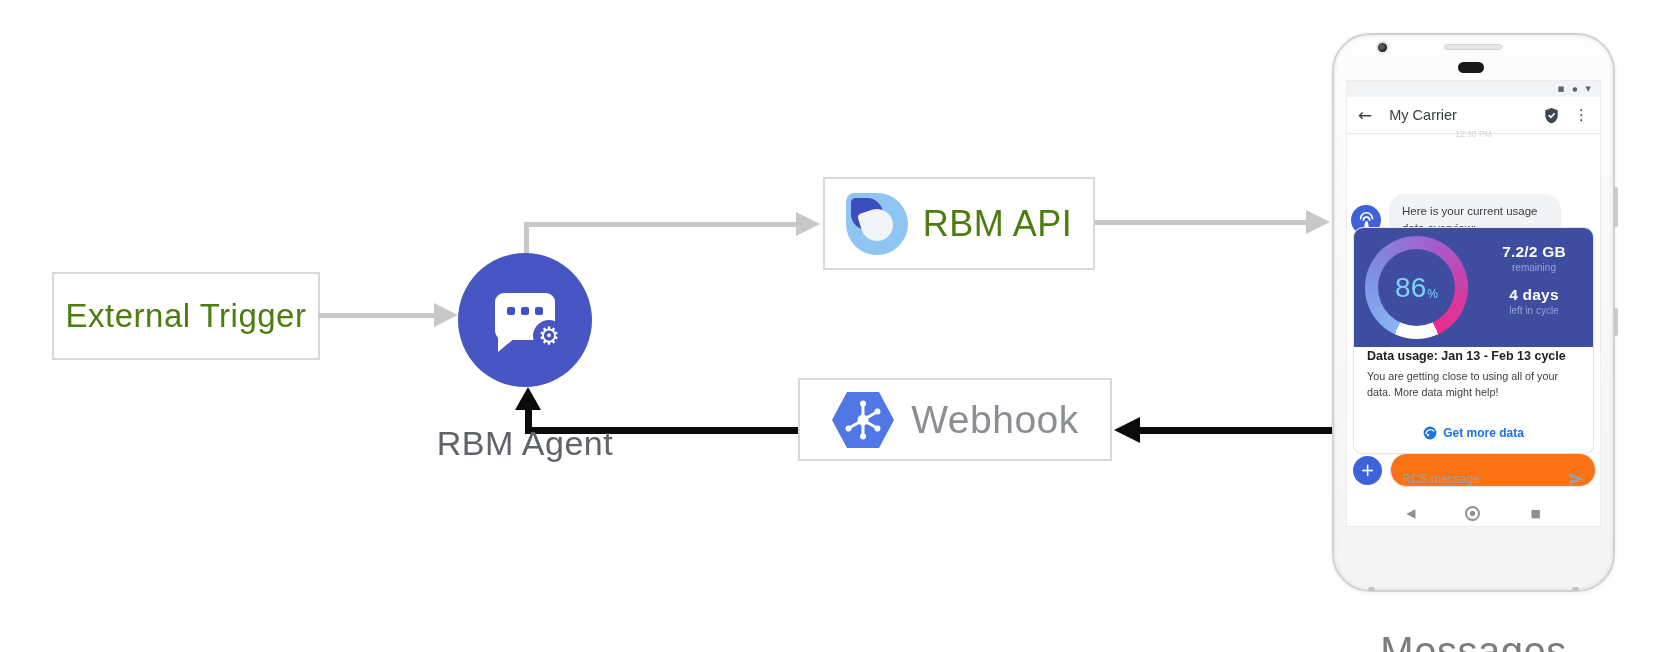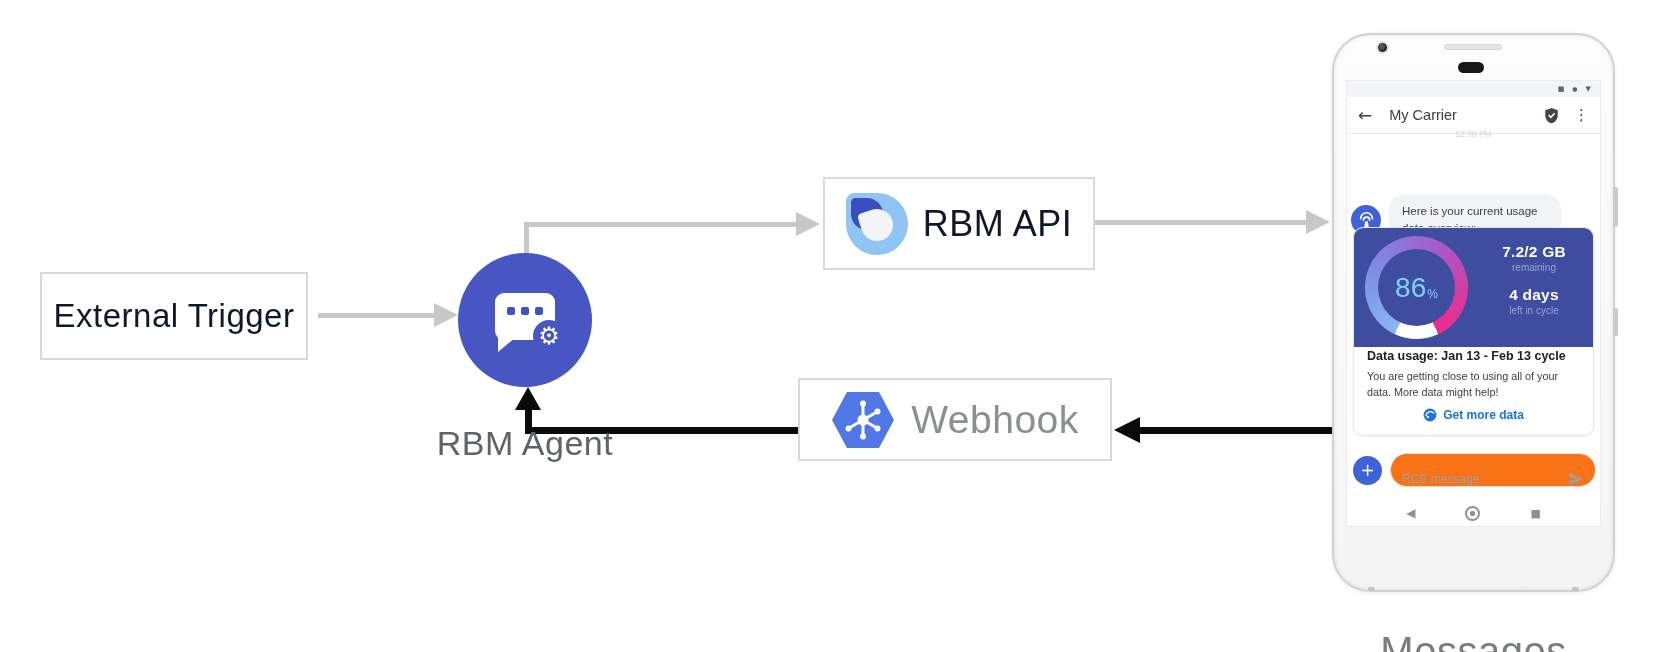--- a/index.html
+++ b/index.html
@@ -3,22 +3,22 @@
 <meta charset="utf-8">
 <style>
   * { margin:0; padding:0; box-sizing:border-box; }
   html,body { background:#ffffff; }
   body { font-family:"Liberation Sans", sans-serif; }
   .stage { position:relative; width:1669px; height:652px; background:#fff; overflow:hidden; }
   .glyph { font-family:"DejaVu Sans", sans-serif; }
 
   
   .dbox { position:absolute; background:#fff; border:2px solid #d7d9db; display:flex; align-items:center; justify-content:center; }
-  .dbox-label { color:#0f172a; font-weight:300; letter-spacing:0.5px; }
-  .ext { left:40px; top:272px; width:268px; height:88px; }
+  .dbox-label { color:#4d7c0f; font-weight:300; letter-spacing:0.5px; }
+  .ext { left:52px; top:272px; width:268px; height:88px; }
   .ext .dbox-label { font-size:33px; }
   .api { left:823px; top:177px; width:272px; height:93px; gap:15px; }
   .api .dbox-label { font-size:36px; }
   .webhook { left:798px; top:378px; width:314px; height:83px; gap:16px; }
   .webhook .dbox-label { font-size:39px; color:#8b8e92; }
 
   
   .apilogo { position:relative; width:62px; height:62px; flex:0 0 auto; }
   .drop { position:absolute; border-radius:14% 52% 52% 52%; }
   .drop-outer { left:0; top:0; width:62px; height:62px; background:#8fc4f3; }
@@ -90,21 +90,21 @@
   .donut-in { width:77px; height:77px; border-radius:50%; background:#3f4da1; display:flex;
               align-items:center; justify-content:center; color:#7dd3fc; }
   .pct { font-size:28px; font-weight:300; }
   .pctu { font-size:12px; margin:12px 0 0 1px; }
   .stats { position:absolute; left:126px; top:15px; width:108px; text-align:center; color:#fff; }
   .stat-v { font-size:15.5px; font-weight:bold; letter-spacing:0.2px; }
   .stat-l { font-size:10px; color:#98a2d6; margin-top:1px; }
   .stat-gap { height:13px; }
   .card-bottom { padding:2px 13px 13px; background:#fff; }
   .ct { font-size:12.5px; font-weight:bold; color:#202124; margin-bottom:5px; }
-  .cb { font-size:10.8px; line-height:1.5; color:#3c4043; margin-bottom:8px; }
+  .cb { font-size:10.8px; line-height:1.5; color:#3c4043; margin-bottom:26px; }
   .action { display:flex; align-items:center; justify-content:center; gap:6px; color:#1a73e8;
             font-size:12px; font-weight:bold; cursor:pointer; }
 
   .compose { position:absolute; left:6px; top:372px; width:243px; display:flex; align-items:center; gap:8px; }
   .plus { width:29px; height:29px; border-radius:50%; background:#3e63d8; color:#fff; display:flex;
           align-items:center; justify-content:center; font-size:17px; flex:0 0 auto; cursor:pointer; }
   .pill { flex:1; height:34px; background:#f97316; border:1px solid #e1e3e6; border-radius:17px;
           display:flex; align-items:flex-end; padding:0 11px; box-shadow:0 1px 2px rgba(0,0,0,0.05); }
   .pill input { border:none; outline:none; flex:1; min-width:0; font-size:12px; color:#3c4043;
                 font-family:"Liberation Sans", sans-serif; background:transparent; }

